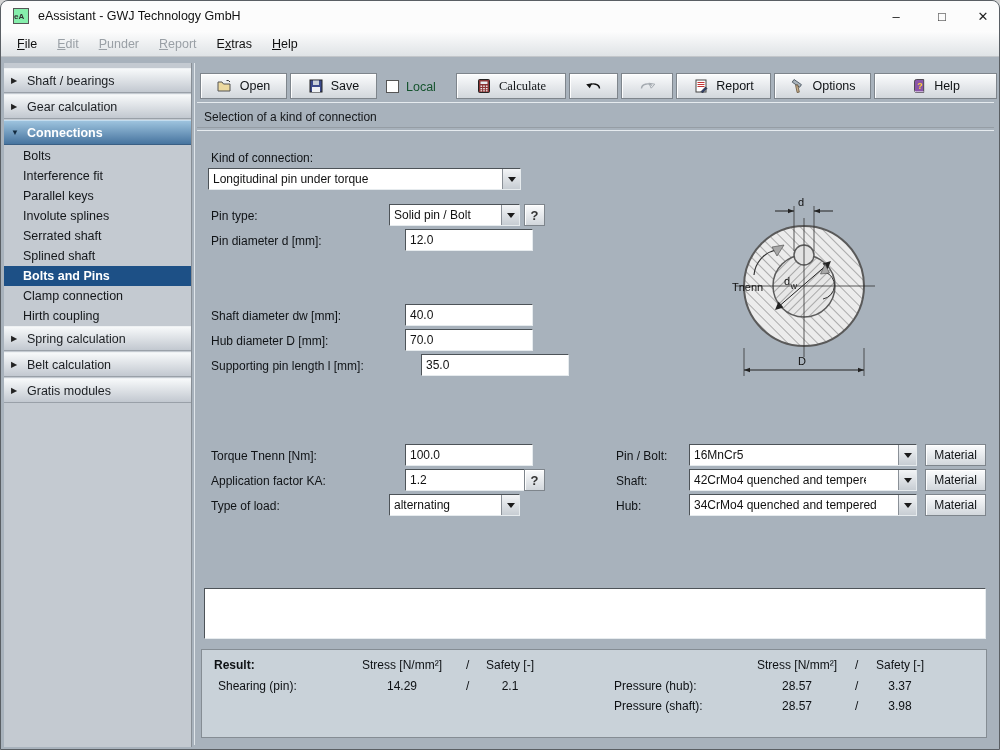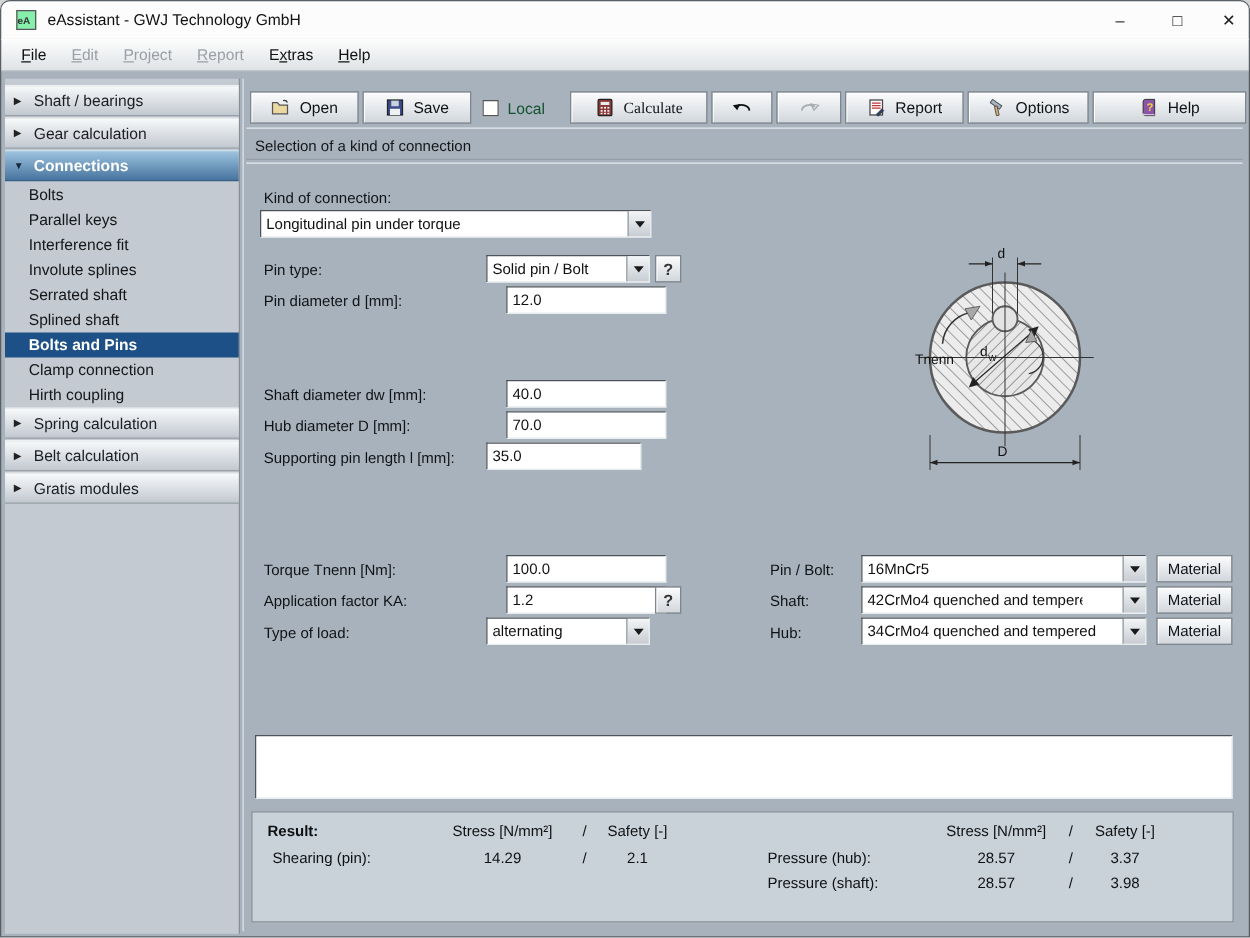--- a/index.html
+++ b/index.html
@@ -82,42 +82,42 @@
     <div class="app-icon">eA</div>
     <div class="app-title">eAssistant - GWJ Technology GmbH</div>
     <div class="wbtn" style="left:872px;">–</div>
     <div class="wbtn" style="left:918px;">□</div>
     <div class="wbtn" style="left:964px;width:36px;">✕</div>
   </div>
 
   <div class="menubar">
     <span class="mi"><span></span><u>F</u><span>ile</span></span>
     <span class="mi disabled"><span></span><u>E</u><span>dit</span></span>
-    <span class="mi disabled"><span></span><u>P</u><span>roject</span></span>
+    <span class="mi disabled"><span></span><u>P</u><span>under</span></span>
     <span class="mi disabled"><span></span><u>R</u><span>eport</span></span>
     <span class="mi"><span>E</span><u>x</u><span>tras</span></span>
     <span class="mi"><span></span><u>H</u><span>elp</span></span>
   </div>
 
   <div class="sidebar">
     <div class="sb-h">
         <span class="tri">▶</span>
         <span>Shaft / bearings</span>
       </div>
     <div class="sb-h">
         <span class="tri">▶</span>
         <span>Gear calculation</span>
       </div>
     <div class="sb-h active">
         <span class="tri">▼</span>
         <span>Connections</span>
       </div>
     <div class="sb-i">Bolts</div>
+    <div class="sb-i">Interference fit</div>
     <div class="sb-i">Parallel keys</div>
-    <div class="sb-i">Interference fit</div>
     <div class="sb-i">Involute splines</div>
     <div class="sb-i">Serrated shaft</div>
     <div class="sb-i">Splined shaft</div>
     <div class="sb-i selected">Bolts and Pins</div>
     <div class="sb-i">Clamp connection</div>
     <div class="sb-i">Hirth coupling</div>
     <div class="sb-h">
         <span class="tri">▶</span>
         <span>Spring calculation</span>
       </div>
@@ -233,21 +233,21 @@
   <div class="lbl" style="left:210px;top:233px;">Pin diameter d [mm]:</div>
   <input class="tin" style="left: 388px; top: 228px; width: 128px;" value="12.0">
 
   <div class="lbl" style="left:210px;top:308px;">Shaft diameter dw [mm]:</div>
   <input class="tin" style="left: 388px; top: 303px; width: 128px;" value="40.0">
 
   <div class="lbl" style="left:210px;top:333px;">Hub diameter D [mm]:</div>
   <input class="tin" style="left: 388px; top: 328px; width: 128px;" value="70.0">
 
   <div class="lbl" style="left:210px;top:358px;">Supporting pin length l [mm]:</div>
-  <input class="tin" style="left: 372px; top: 353px; width: 124px;" value="35.0">
+  <input class="tin" style="left: 404px; top: 353px; width: 148px;" value="35.0">
 
   <div class="lbl" style="left:210px;top:448px;">Torque Tnenn [Nm]:</div>
   <input class="tin" style="left: 388px; top: 443px; width: 128px;" value="100.0">
 
   <div class="lbl" style="left:210px;top:473px;">Application factor KA:</div>
   <input class="tin" style="left: 388px; top: 468px; width: 128px;" value="1.2">
   <div class="btn qbtn" style="left:523px;top:468px;width:21px;height:22px;">?</div>
 
   <div class="lbl" style="left:210px;top:498px;">Type of load:</div>
   <div class="combo" style="left:388px;top:493px;width:131px;">

